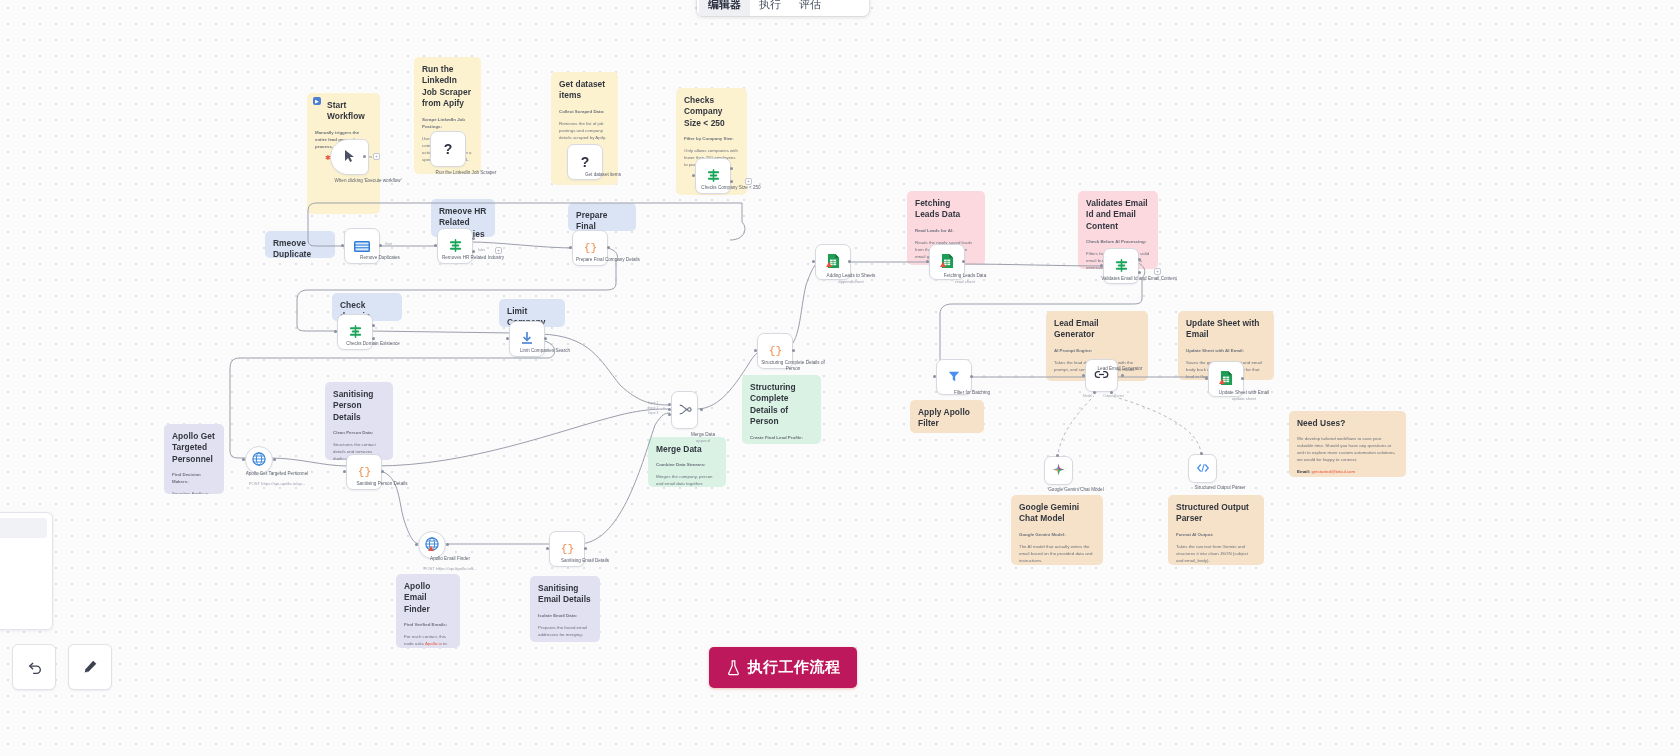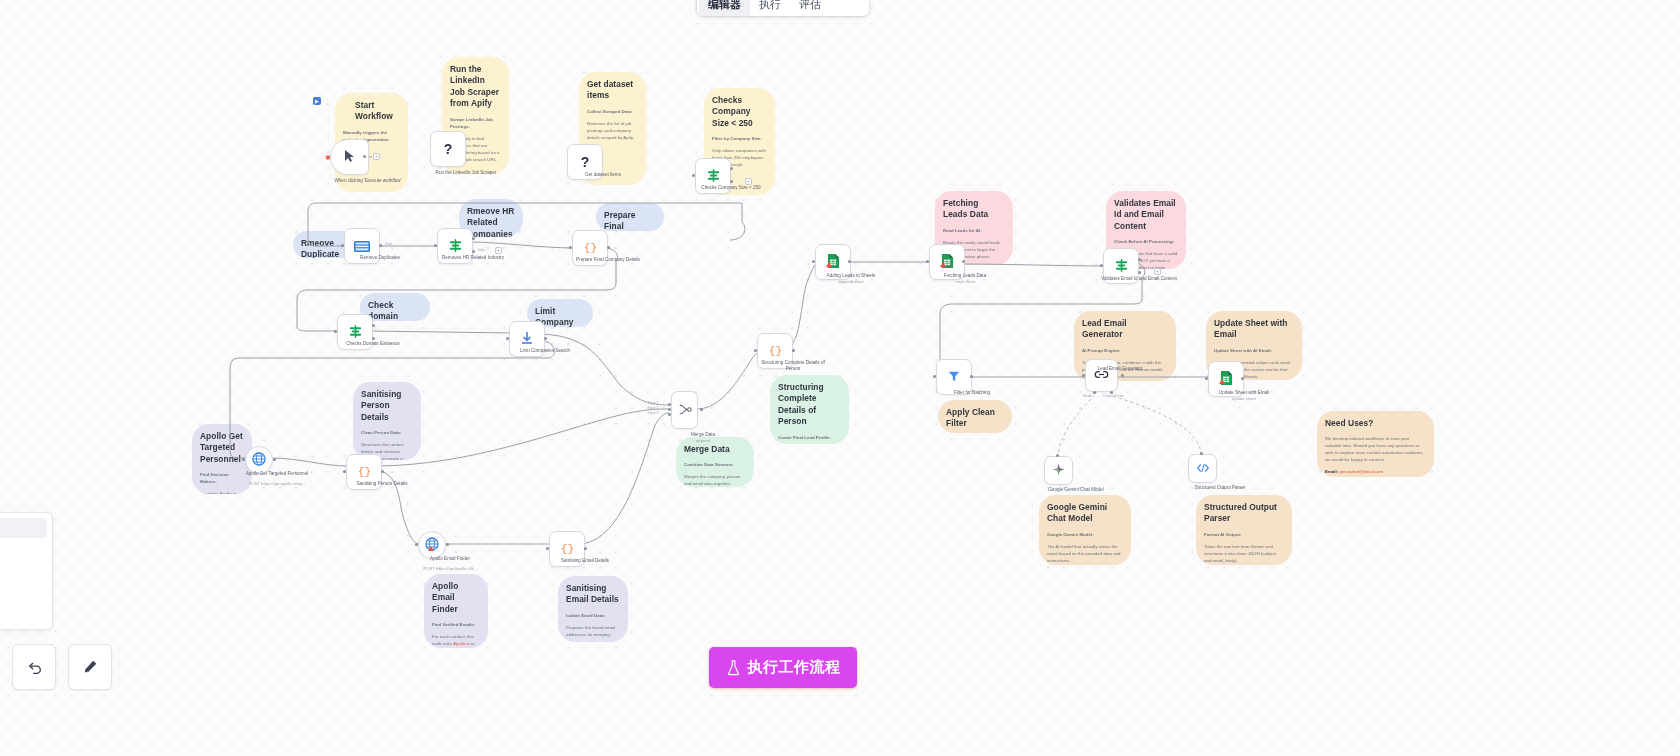--- a/index.html
+++ b/index.html
@@ -71,39 +71,38 @@
     display: flex; align-items: center; justify-content: center;
     cursor: pointer;
     color: #3c4151;
   }
   .toolbtn svg { display: block; }
 
   
   #execbtn {
     position: absolute; left: 709px; top: 647px;
     width: 148px; height: 41px;
-    background: #d946ef;
+    background: #be185d;
     border-radius: 5px;
     display: flex; align-items: center; justify-content: center; gap: 7px;
     color: #ffffff; font-size: 15px; font-weight: 600;
     box-shadow: 0 1px 3px rgba(214,73,50,.35);
     cursor: pointer;
     z-index: 35;
     letter-spacing: .5px;
   }
   #execbtn .flask { width: 15px; height: 16px; }
 
   
   .note {
     position: absolute;
-    border-radius: 17px;
+    border-radius: 5px;
     padding: 7px 8px 6px 8px;
     overflow: hidden;
     z-index: 2;
-    margin-left: 28px;
   }
   .note .n-title {
     font-size: 8.4px; font-weight: 700; line-height: 11.4px;
     color: #32363f; margin: 0 0 6px 0;
     letter-spacing: .05px;
   }
   .note .n-sub {
     font-size: 4.4px; line-height: 7px; color: #6d717c;
     margin: 0 0 5px 0; font-weight: 600;
   }
@@ -234,21 +233,21 @@
 
     <path d="M964 377 L1088 377"></path>
 
     <path d="M1117 377 L1210 377"></path>
 
     <path class="dashed" d="M1058 458 C 1058 435, 1080 410, 1094 396"></path>
 
     <path class="dashed" d="M1201 455 C 1201 430, 1160 410, 1112 396"></path>
   </svg>
 
-  <div class="note yellow" style="left:307px; top:93px; width:73px; height:99px;">
+  <div class="note yellow" style="left:307px; top:93px; width:73px; height:121px;">
     <div class="n-title" style="padding-left:12px;">Start Workflow</div>
     <div class="n-sub">Manually triggers the entire lead generation process.</div>
   </div>
   <div style="position:absolute; left:313px; top:97px; width:8px; height:8px; background:#4a7fd4; border-radius:2px; z-index:5; display:flex; align-items:center; justify-content:center;">
     <span style="color:#fff; font-size:5px; line-height:1;">▶</span>
   </div>
 
   <div class="note yellow" style="left:414px; top:57px; width:67px; height:117px;">
     <div class="n-title">Run the LinkedIn Job Scraper from Apify</div>
     <div class="n-sub">Scrape LinkedIn Job Postings:</div>
@@ -342,21 +341,21 @@
     <div class="n-body">Takes the lead data, combines it with the prompt, and sends it to the Gemini model.</div>
   </div>
 
   <div class="note tan" style="left:1178px; top:311px; width:96px; height:69px;">
     <div class="n-title">Update Sheet with Email</div>
     <div class="n-sub">Update Sheet with AI Email:</div>
     <div class="n-body">Saves the generated subject and email body back into the correct row for that lead in Google Sheets.</div>
   </div>
 
   <div class="note tan" style="left:910px; top:400px; width:74px; height:33px;">
-    <div class="n-title">Apply Clean Filter</div>
+    <div class="n-title">Apply Apollo Filter</div>
 
   </div>
 
   <div class="note tan" style="left:1011px; top:495px; width:92px; height:70px;">
     <div class="n-title">Google Gemini Chat Model</div>
     <div class="n-sub">Google Gemini Model:</div>
     <div class="n-body">The AI model that actually writes the email based on the provided data and instructions.</div>
   </div>
 
   <div class="note tan" style="left:1168px; top:495px; width:96px; height:70px;">

